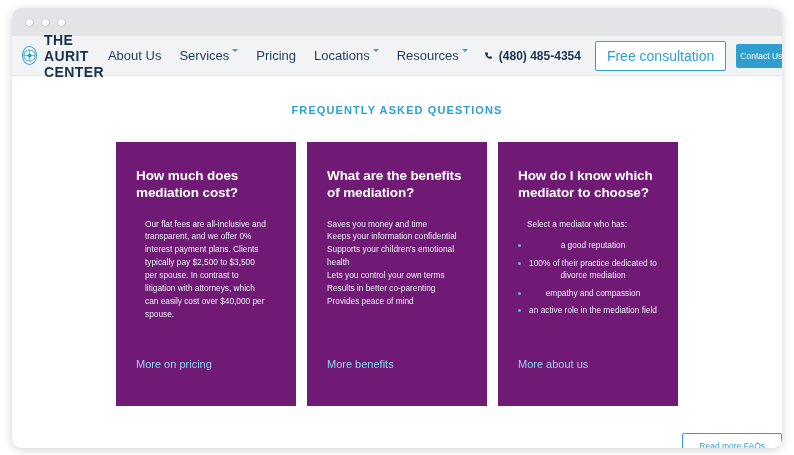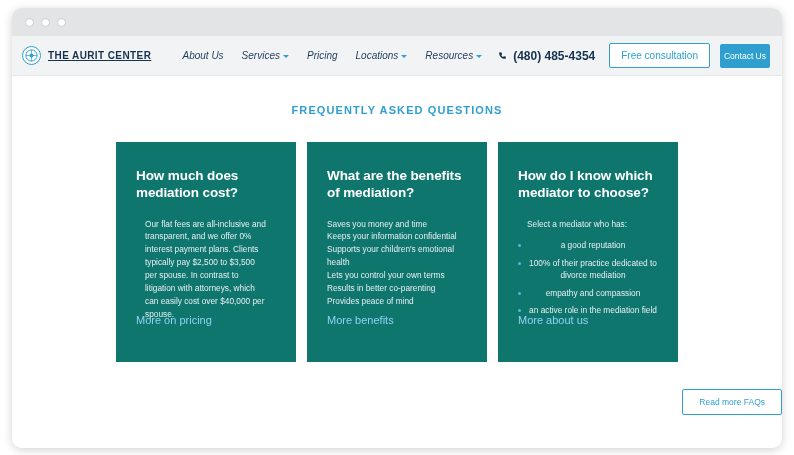--- a/index.html
+++ b/index.html
@@ -51,53 +51,51 @@
     margin-right: auto;
   }
   #brand-mark {
     width: 19px; height: 19px; border-radius: 50%;
     background: #ffffff;
     border: 1.5px solid #2f9fd0;
     display: flex; align-items: center; justify-content: center;
   }
   #brand-mark svg { display: block; }
   #brand-text {
-    font-size: 10px; font-weight: bold; letter-spacing: 0.4px;
+    font-size: 14px; font-weight: bold; letter-spacing: 0.4px;
     color: #15324f;
-    text-decoration: underline;
   }
   #nav-links {
     display: flex; align-items: center; gap: 18px;
     margin-right: 16px;
   }
   .nav-link {
-    font-size: 10px; color: #1d3c5c;
-    display: flex; align-items: center; gap: 3px;
+    font-size: 13px; color: #1d3c5c;
+    display: flex; align-items: flex-start; gap: 3px;
     cursor: pointer;
     white-space: nowrap;
-    font-style: italic;
   }
   .caret {
     display: inline-block;
     width: 0; height: 0;
     border-left: 3px solid transparent;
     border-right: 3px solid transparent;
     border-top: 3.5px solid #2f9fd0;
     margin-top: 1px;
   }
   #nav-phone {
     display: flex; align-items: center; gap: 5px;
     font-size: 12px; font-weight: bold; color: #15324f;
     margin-right: 14px;
     cursor: pointer;
     white-space: nowrap;
   }
   #nav-phone svg { display: block; }
   #btn-free {
-    font-size: 10px; color: #2f9fd0;
+    font-size: 14px; color: #2f9fd0;
     border: 1px solid #2f9fd0;
     background: #ffffff;
     border-radius: 2px;
     padding: 6px 11px;
     cursor: pointer;
     white-space: nowrap;
     margin-right: 10px;
   }
   #btn-contact {
     font-size: 8.5px; color: #ffffff;
@@ -119,22 +117,22 @@
     padding-top: 28px;
   }
   #cards {
     display: flex;
     justify-content: center;
     gap: 11px;
     margin-top: 26px;
   }
   .card {
     width: 180px;
-    height: 220px;
-    background: #0f766e;
+    height: 264px;
+    background: #701a75;
     padding: 25px 20px 12px 20px;
     position: relative;
     color: #ffffff;
   }
   .card-title {
     font-size: 13.5px;
     line-height: 1.28;
     font-weight: bold;
     color: #ffffff;
     margin: 0 0 16px 0;

